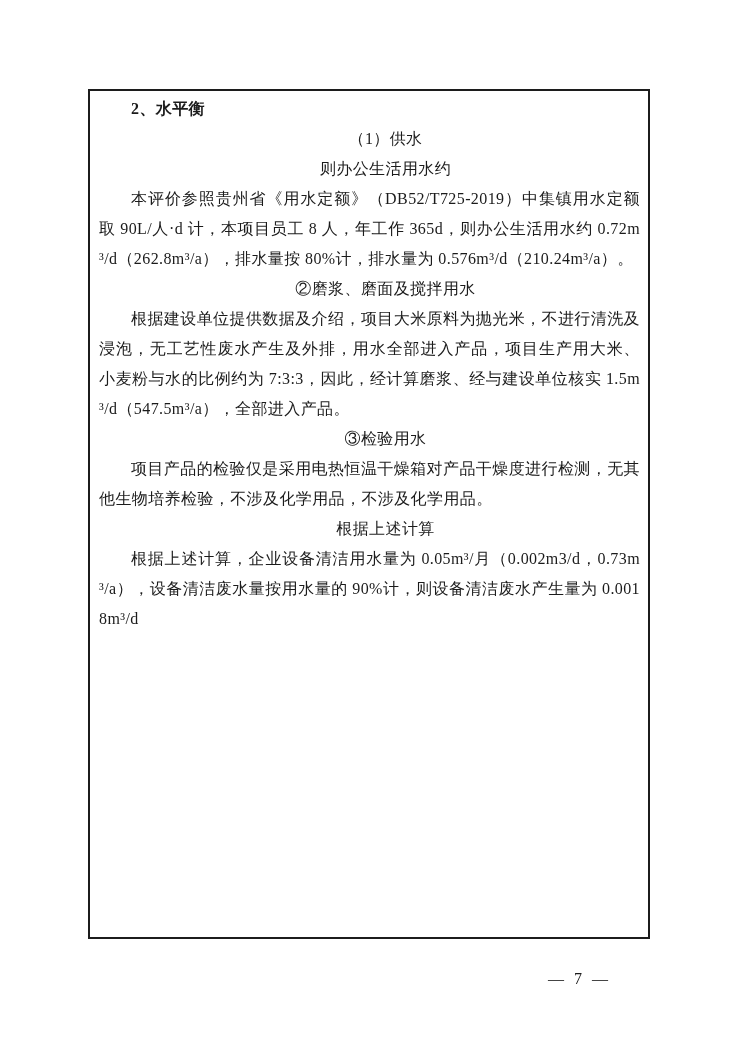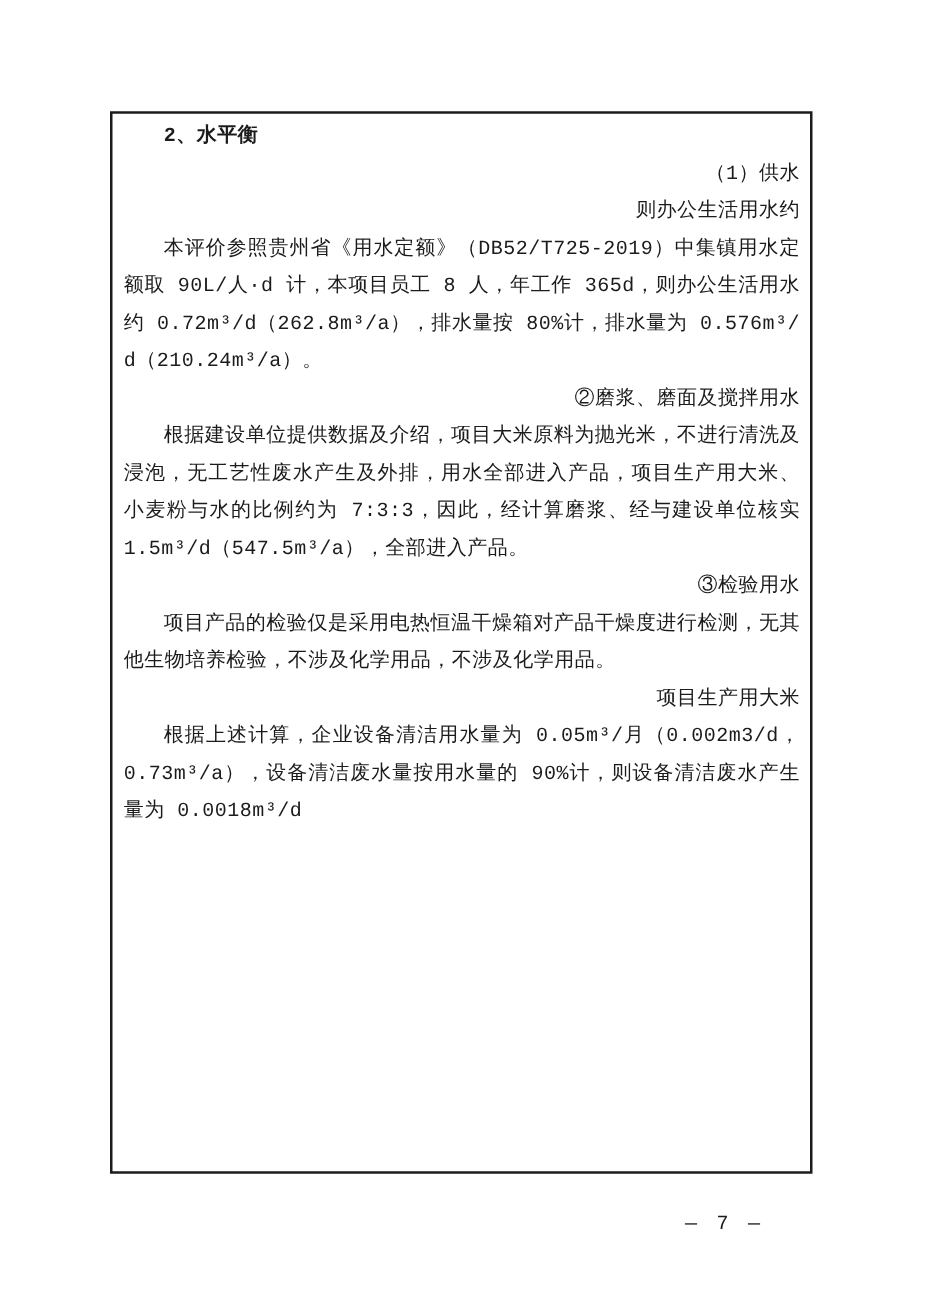--- a/index.html
+++ b/index.html
@@ -5,21 +5,21 @@
   html, body {
     margin: 0;
     padding: 0;
     background: #ffffff;
   }
   .page {
     position: relative;
     width: 740px;
     height: 1046px;
     background: #ffffff;
-    font-family: Liberation Mono, monospace;
+    font-family: Liberation Serif, serif;
     color: #1b1b1b;
   }
   .content-box {
     position: absolute;
     left: 88px;
     top: 89px;
     width: 562px;
     height: 850px;
     box-sizing: border-box;
     border: 2px solid #1c1c1c;
@@ -34,21 +34,21 @@
     text-align: justify;
     text-justify: inter-ideograph;
     letter-spacing: 0.4px;
     word-break: break-all;
   }
   .content-box p.heading {
     font-weight: bold;
     text-align: left;
   }
   .content-box p.subheading {
-    text-align: right;
+    text-align: center;
   }
   .page-footer {
     position: absolute;
     left: 548px;
     top: 970px;
     width: 100px;
     font-size: 16px;
     letter-spacing: 3px;
     text-align: left;
     color: #1b1b1b;
@@ -61,17 +61,17 @@
 <div class="page">
   <div class="content-box">
     <p class="heading">2、水平衡</p>
     <p class="subheading">（1）供水</p>
     <p class="subheading">则办公生活用水约</p>
     <p class="paragraph">本评价参照贵州省《用水定额》（DB52/T725-2019）中集镇用水定额取 90L/人·d 计，本项目员工 8 人，年工作 365d，则办公生活用水约 0.72m³/d（262.8m³/a），排水量按 80%计，排水量为 0.576m³/d（210.24m³/a）。</p>
     <p class="subheading">②磨浆、磨面及搅拌用水</p>
     <p class="paragraph">根据建设单位提供数据及介绍，项目大米原料为抛光米，不进行清洗及浸泡，无工艺性废水产生及外排，用水全部进入产品，项目生产用大米、小麦粉与水的比例约为 7:3:3，因此，经计算磨浆、经与建设单位核实 1.5m³/d（547.5m³/a），全部进入产品。</p>
     <p class="subheading">③检验用水</p>
     <p class="paragraph">项目产品的检验仅是采用电热恒温干燥箱对产品干燥度进行检测，无其他生物培养检验，不涉及化学用品，不涉及化学用品。</p>
-    <p class="subheading">项目生产用大米</p>
+    <p class="subheading">根据上述计算</p>
     <p class="paragraph">根据上述计算，企业设备清洁用水量为 0.05m³/月（0.002m3/d，0.73m³/a），设备清洁废水量按用水量的 90%计，则设备清洁废水产生量为 0.0018m³/d</p>
   </div>
   <div class="page-footer">— 7 —</div>
 </div>
 
 </body></html>

